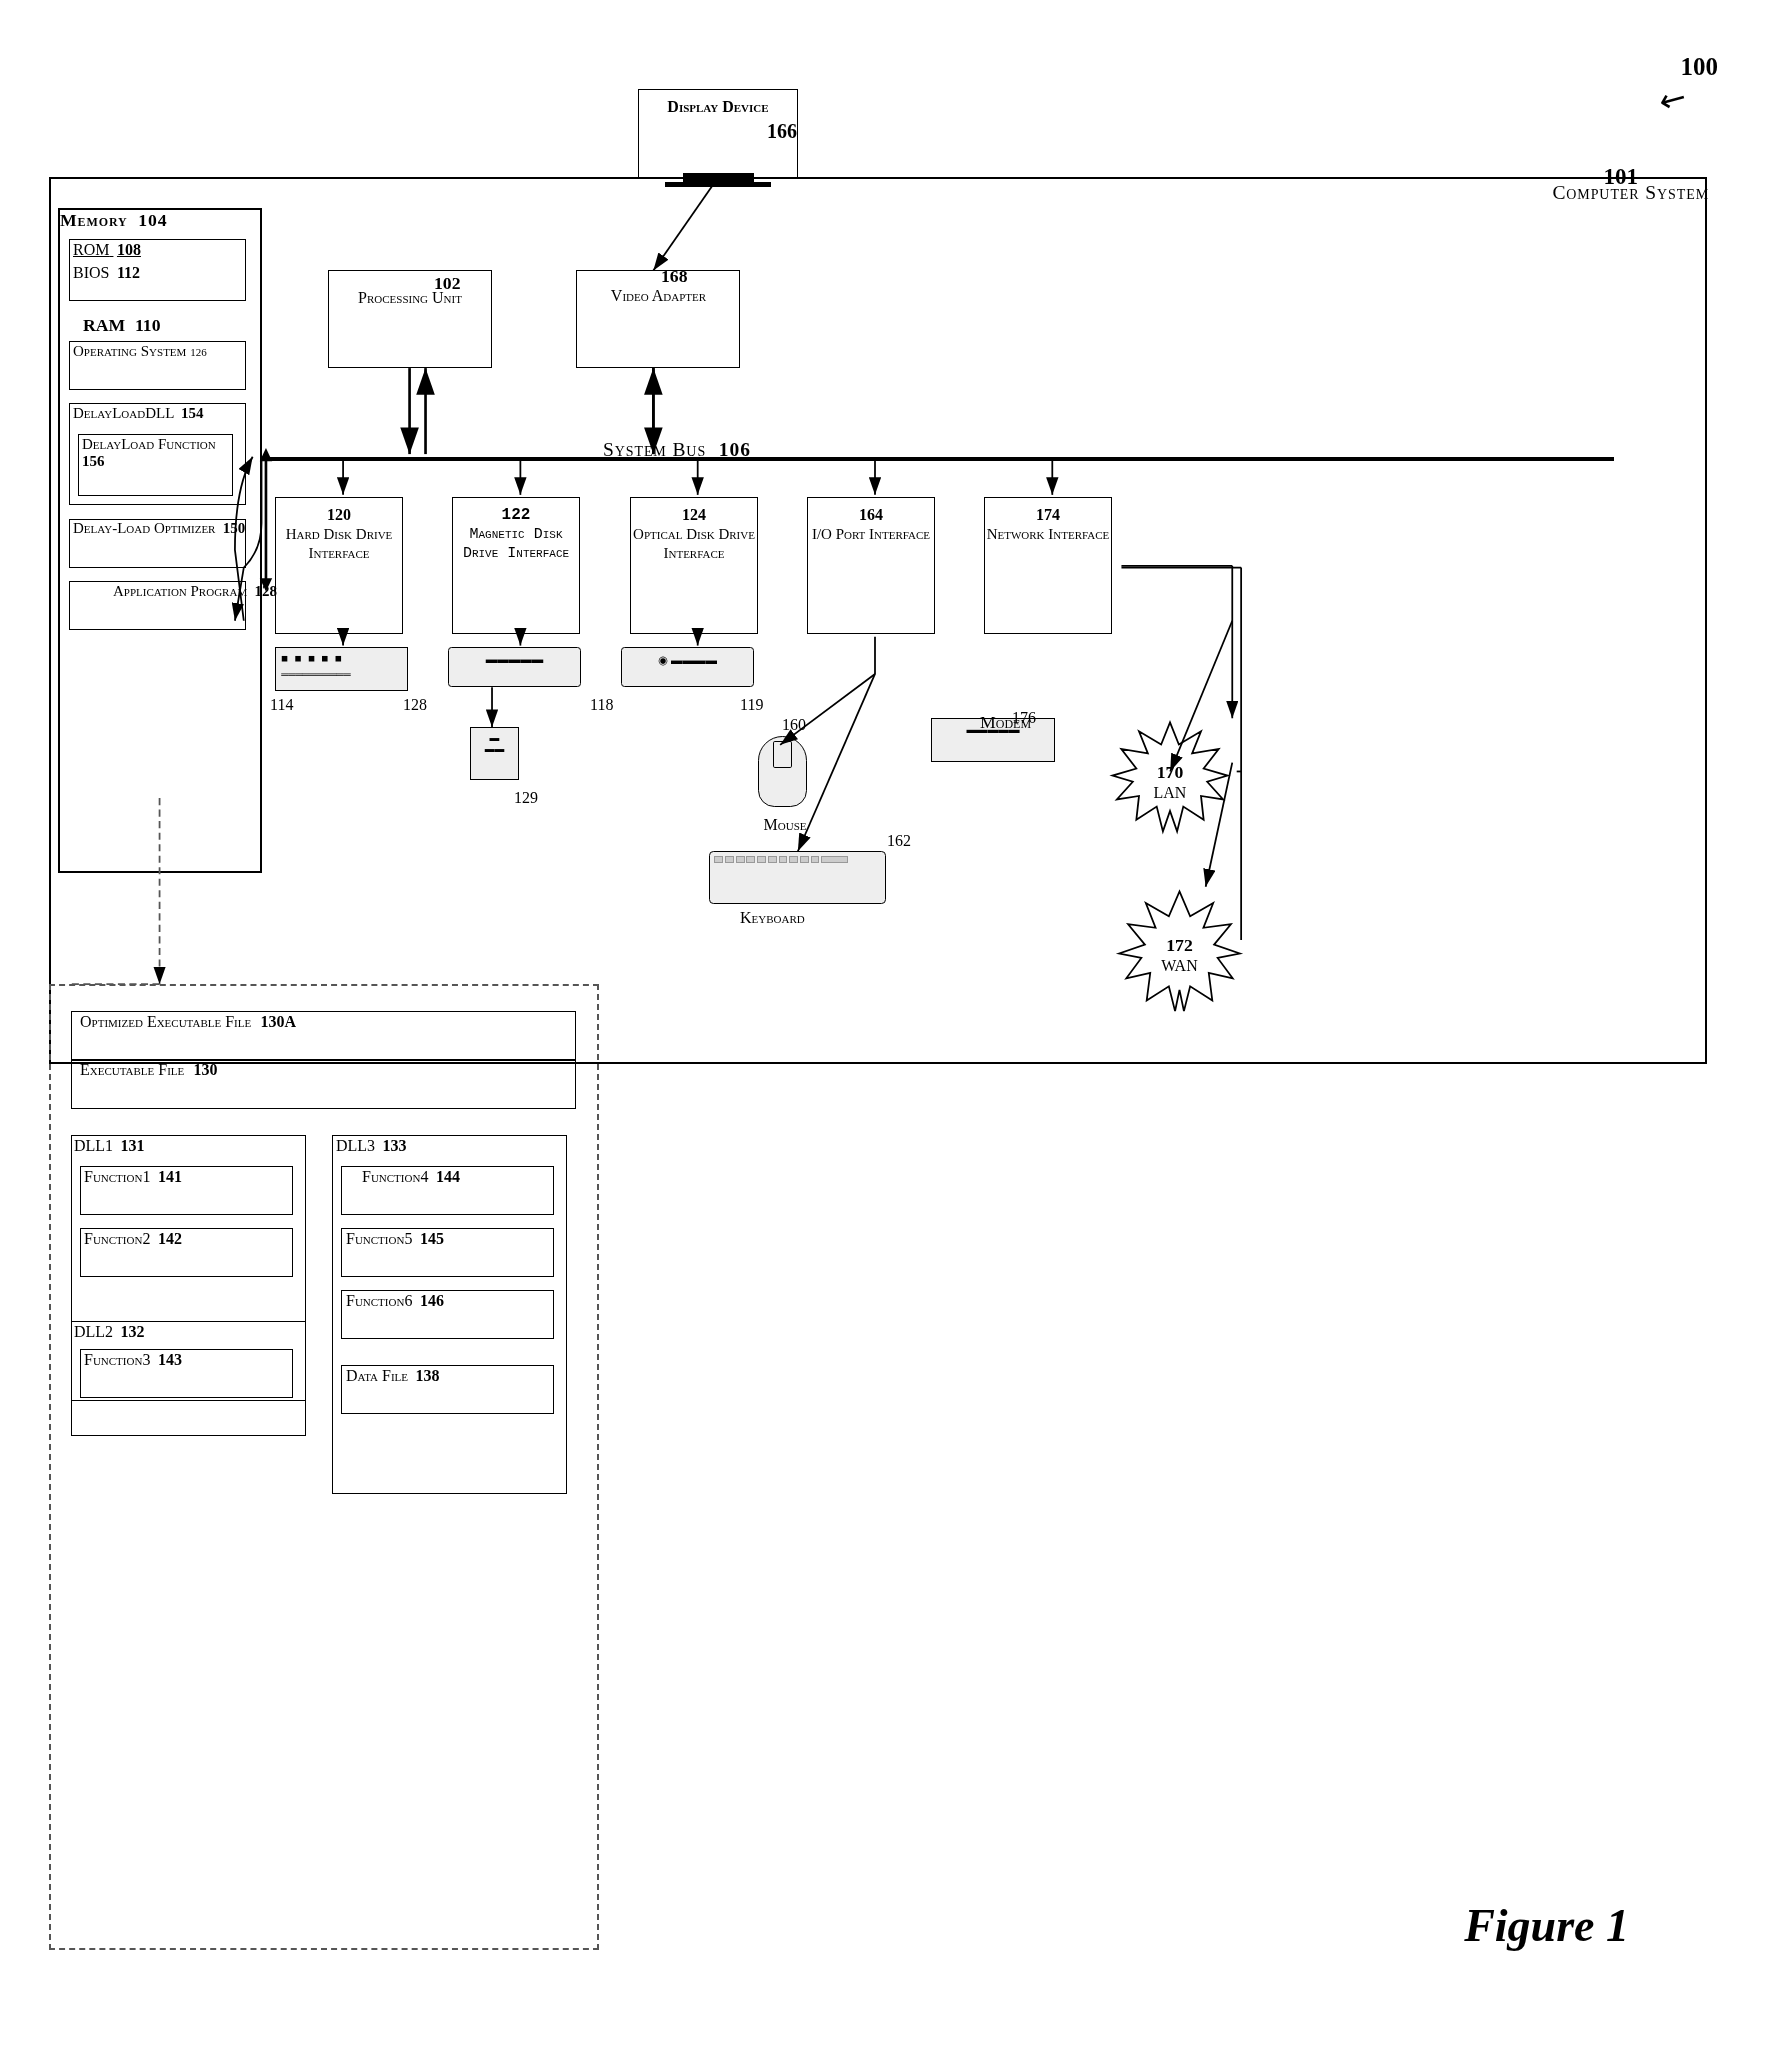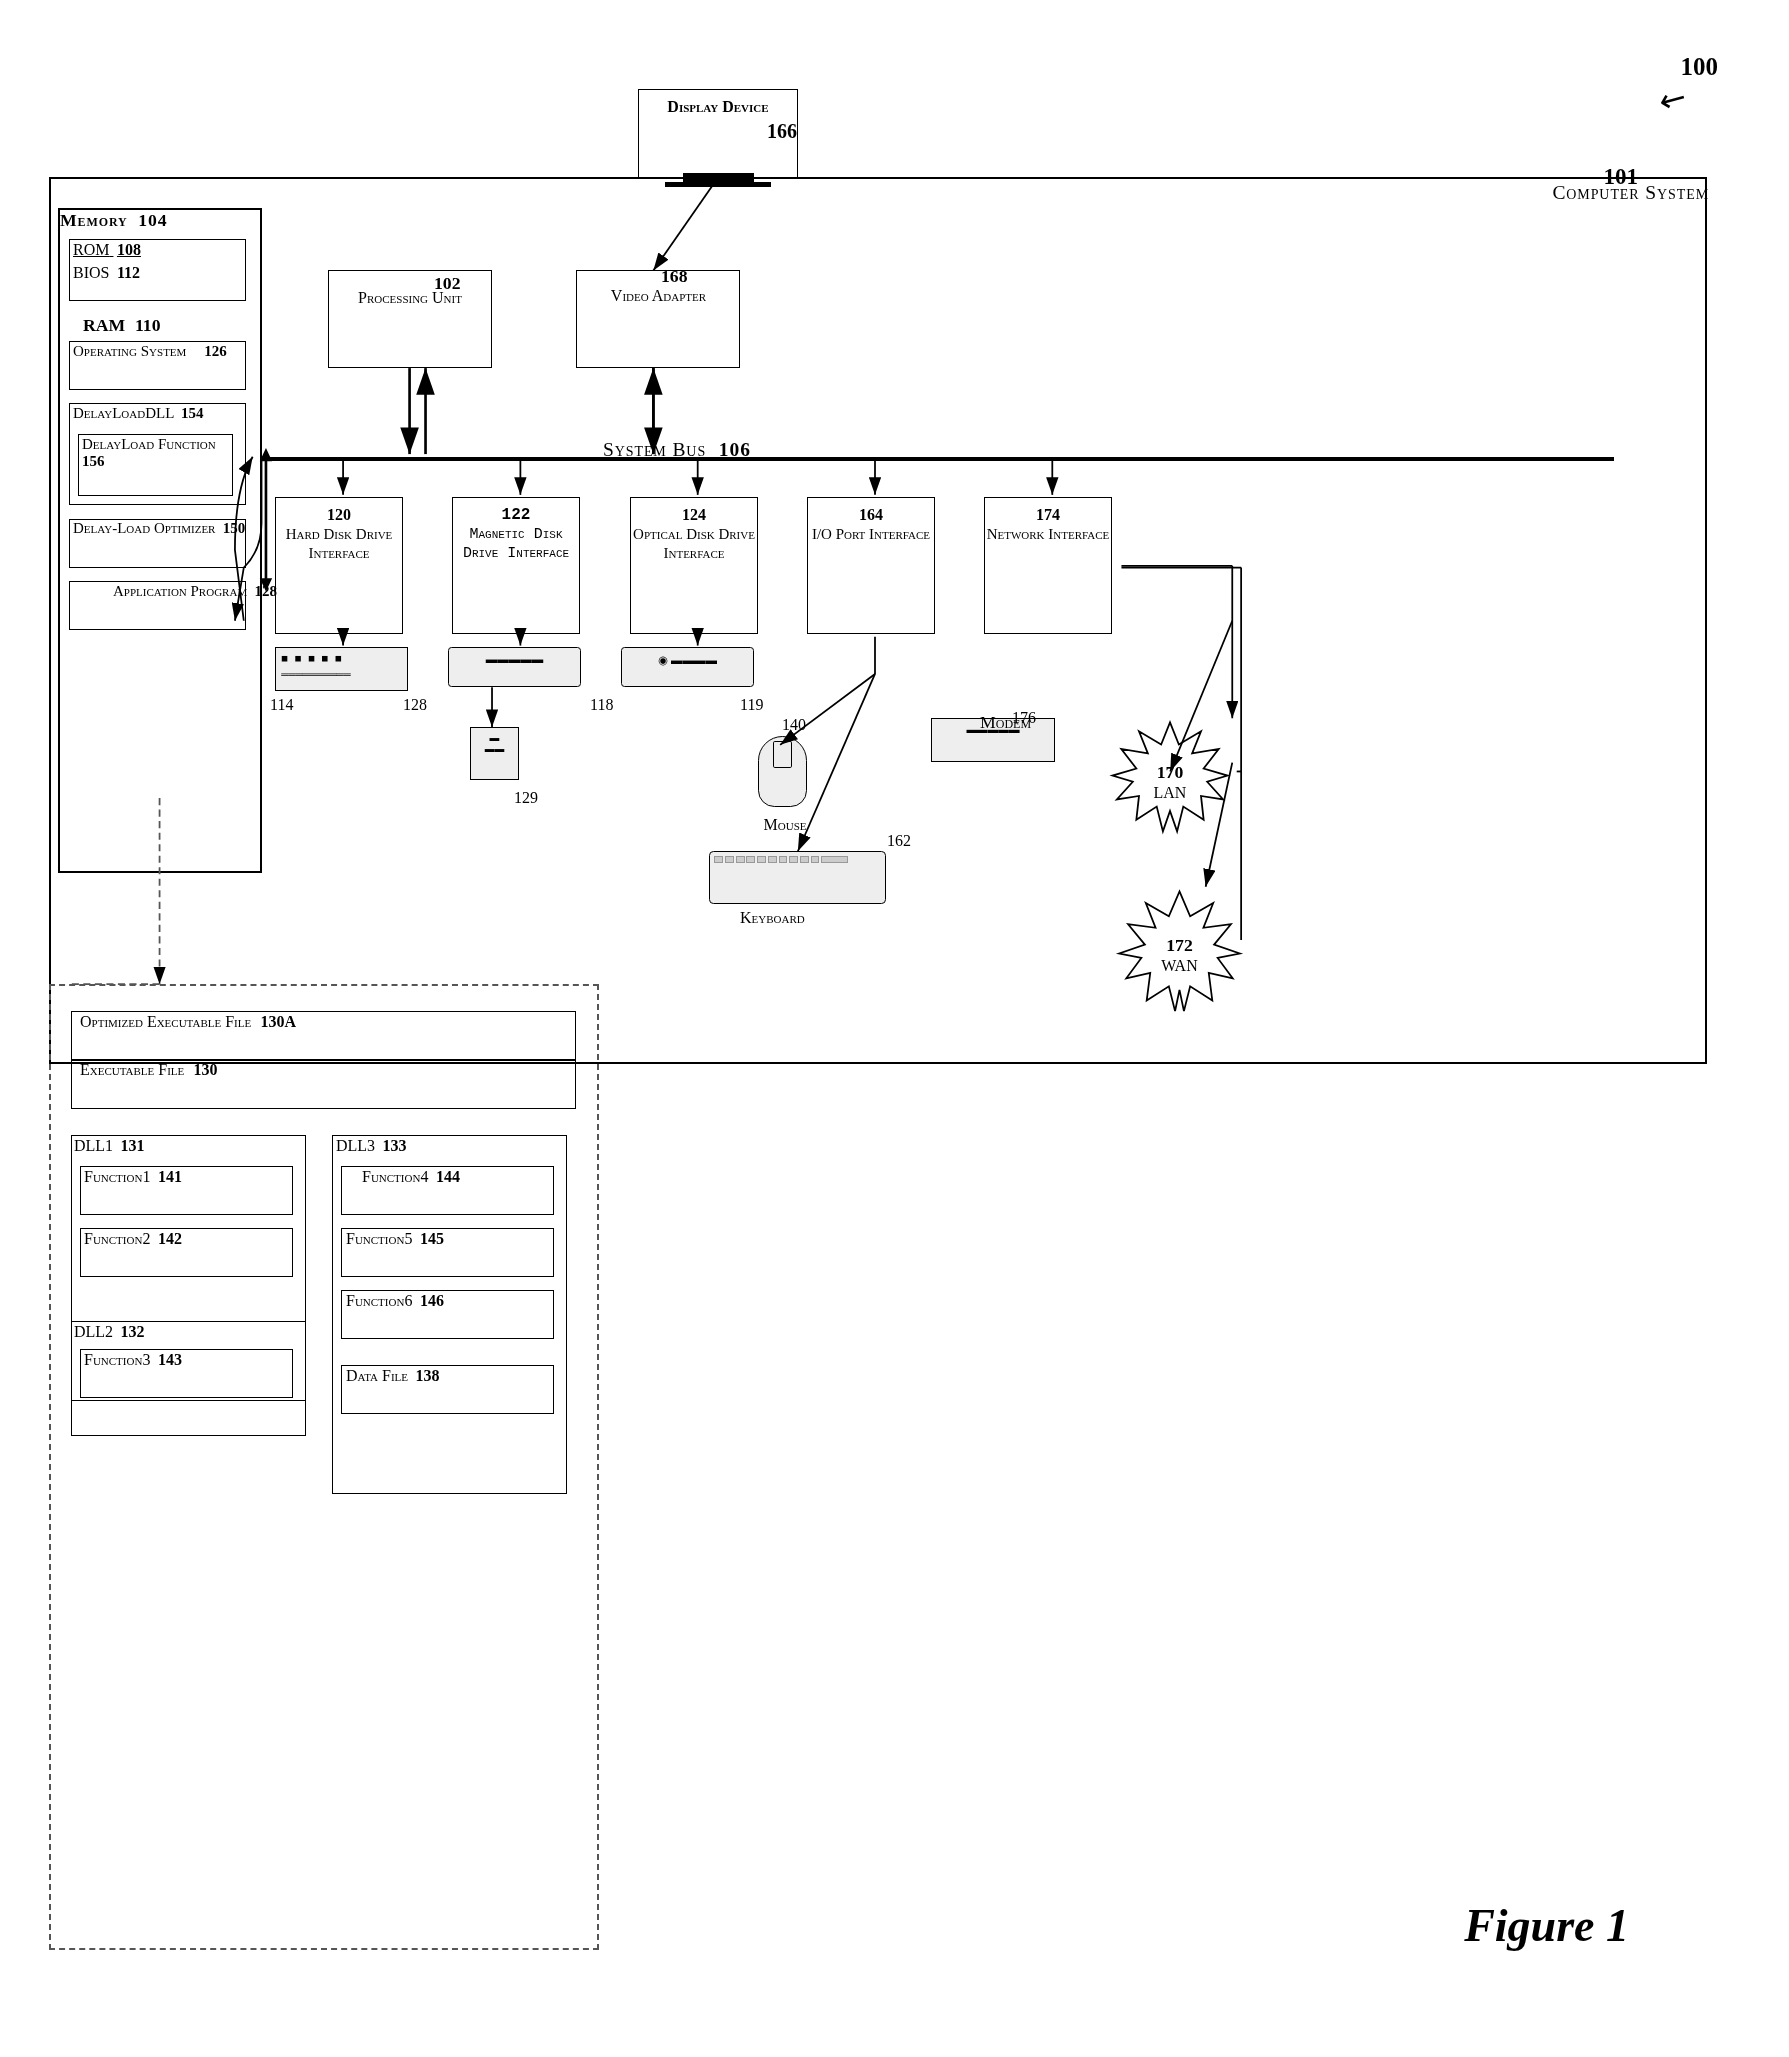--- a/index.html
+++ b/index.html
@@ -626,21 +626,21 @@
   </div>
 
   <div class="ram-label">
     <span style="font-variant:small-caps;font-size:17.7px;font-weight:bold;">RAM</span>
     <span style="font-size:17.7px;font-weight:bold;margin-left:5.3px;">110</span>
   </div>
 
   <div class="os-box"></div>
   <div class="os-label">
     <span style="font-variant:small-caps;font-size:15px;">Operating System</span>
-    <span style="font-size:15px;font-weight:bold;margin-left:14px;">126</span>
+    <span style="font-size:11px;font-weight:normal;margin-left:0;">126</span>
   </div>
 
   <div class="delayloaddll-box"></div>
   <div class="delayloaddll-label">
     <span style="font-variant:small-caps;font-size:15px;">DelayLoadDLL</span>
     <span style="font-size:15px;font-weight:bold;margin-left:3.5px;">154</span>
   </div>
 
   <div class="delayloadfn-box"></div>
   <div class="delayloadfn-label">
@@ -741,21 +741,21 @@
   <div class="label-119">119</div>
 
   <div class="floppy-icon">
     <div style="padding:3.5px;font-size:9.8px;text-align:center;">▬<br>▬▬</div>
   </div>
   <div class="label-129">129</div>
 
   <div class="mouse-icon">
     <div style="width:19.5px;height:26.6px;border:0.9px solid #000;margin:4.4px auto 0;border-radius:1.8px;"></div>
   </div>
-  <div class="label-160">140</div>
+  <div class="label-160">160</div>
   <div class="mouse-label">Mouse</div>
 
   <div class="keyboard-icon">
     <div style="padding:4.4px;display:flex;flex-wrap:wrap;gap:1.8px;">
       <div style="width:8.9px;height:7px;background:#ccc;border:0.9px solid #999;"></div>
       <div style="width:8.9px;height:7px;background:#ccc;border:0.9px solid #999;"></div>
       <div style="width:8.9px;height:7px;background:#ccc;border:0.9px solid #999;"></div>
       <div style="width:8.9px;height:7px;background:#ccc;border:0.9px solid #999;"></div>
       <div style="width:8.9px;height:7px;background:#ccc;border:0.9px solid #999;"></div>
       <div style="width:8.9px;height:7px;background:#ccc;border:0.9px solid #999;"></div>

